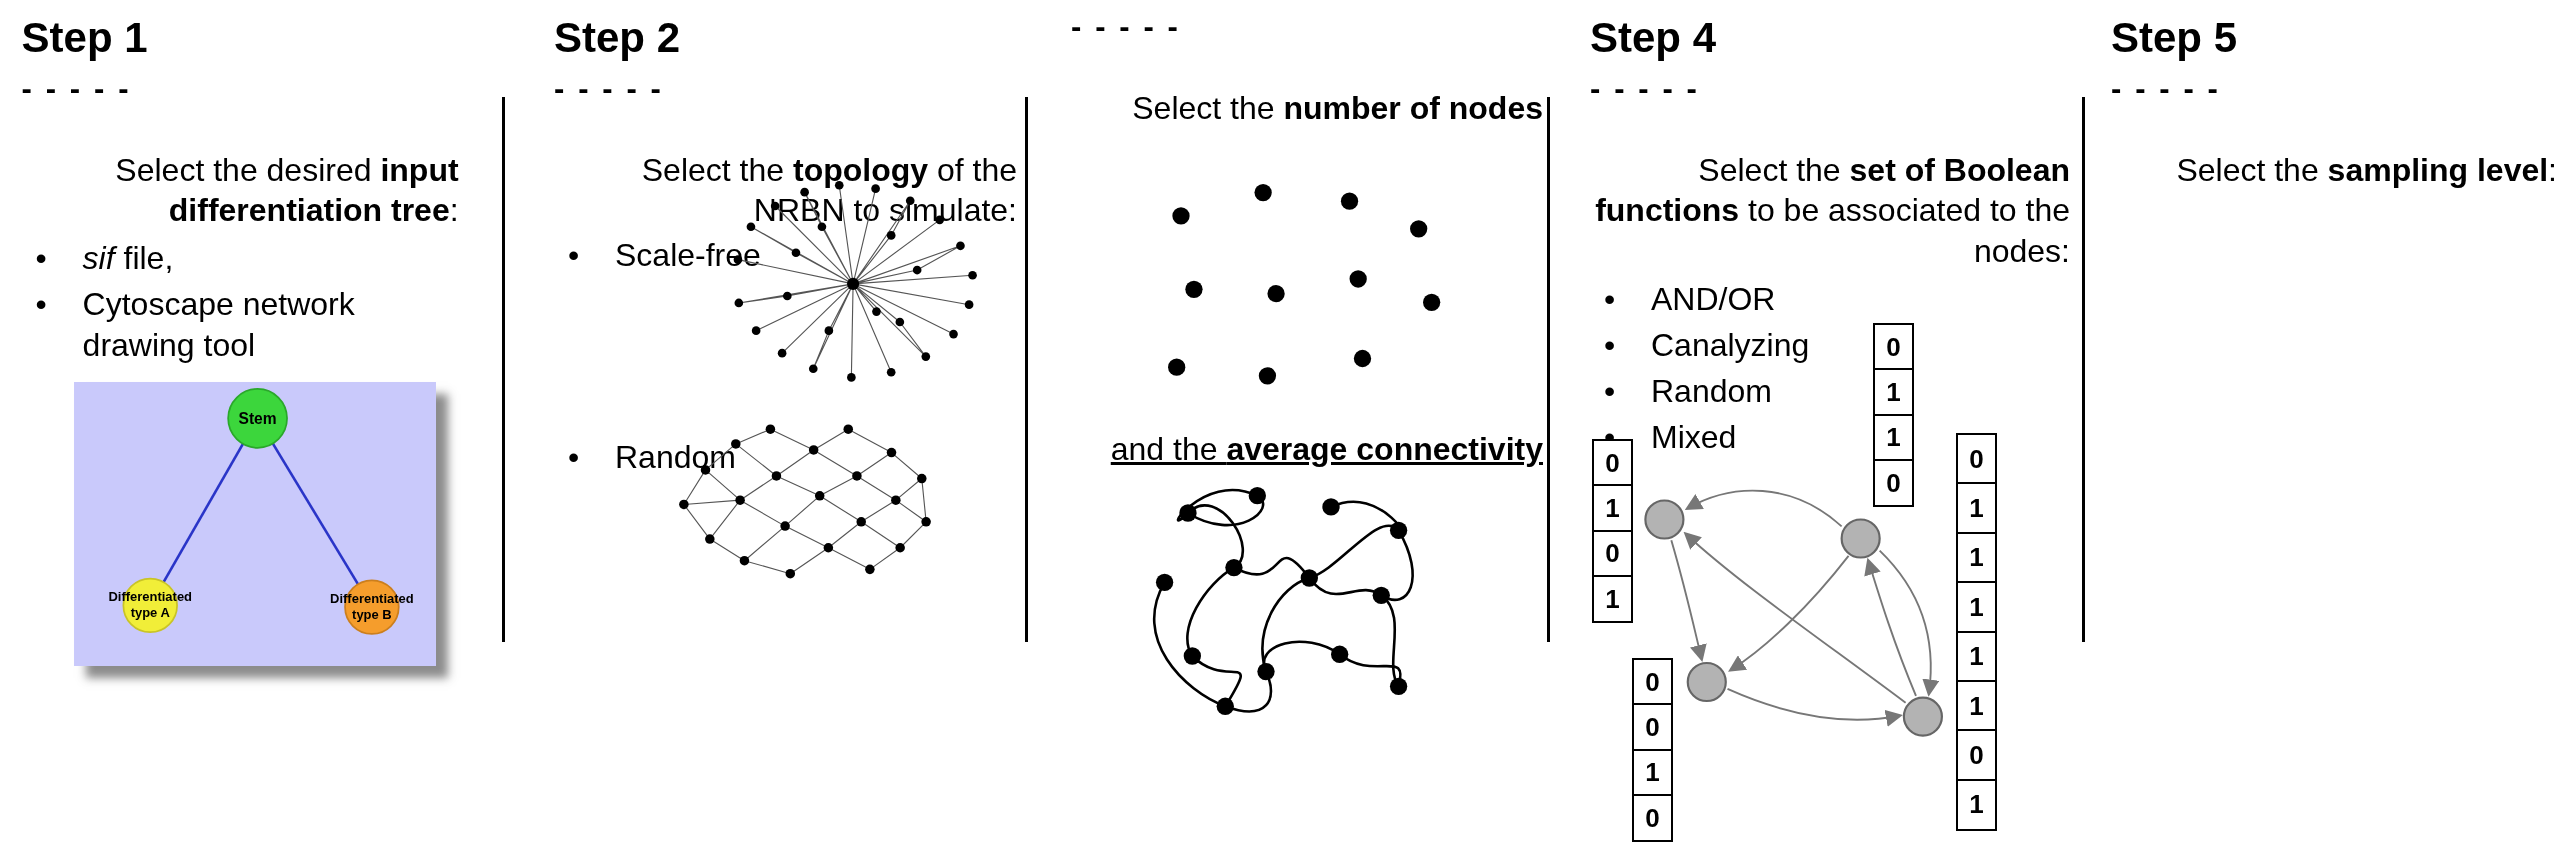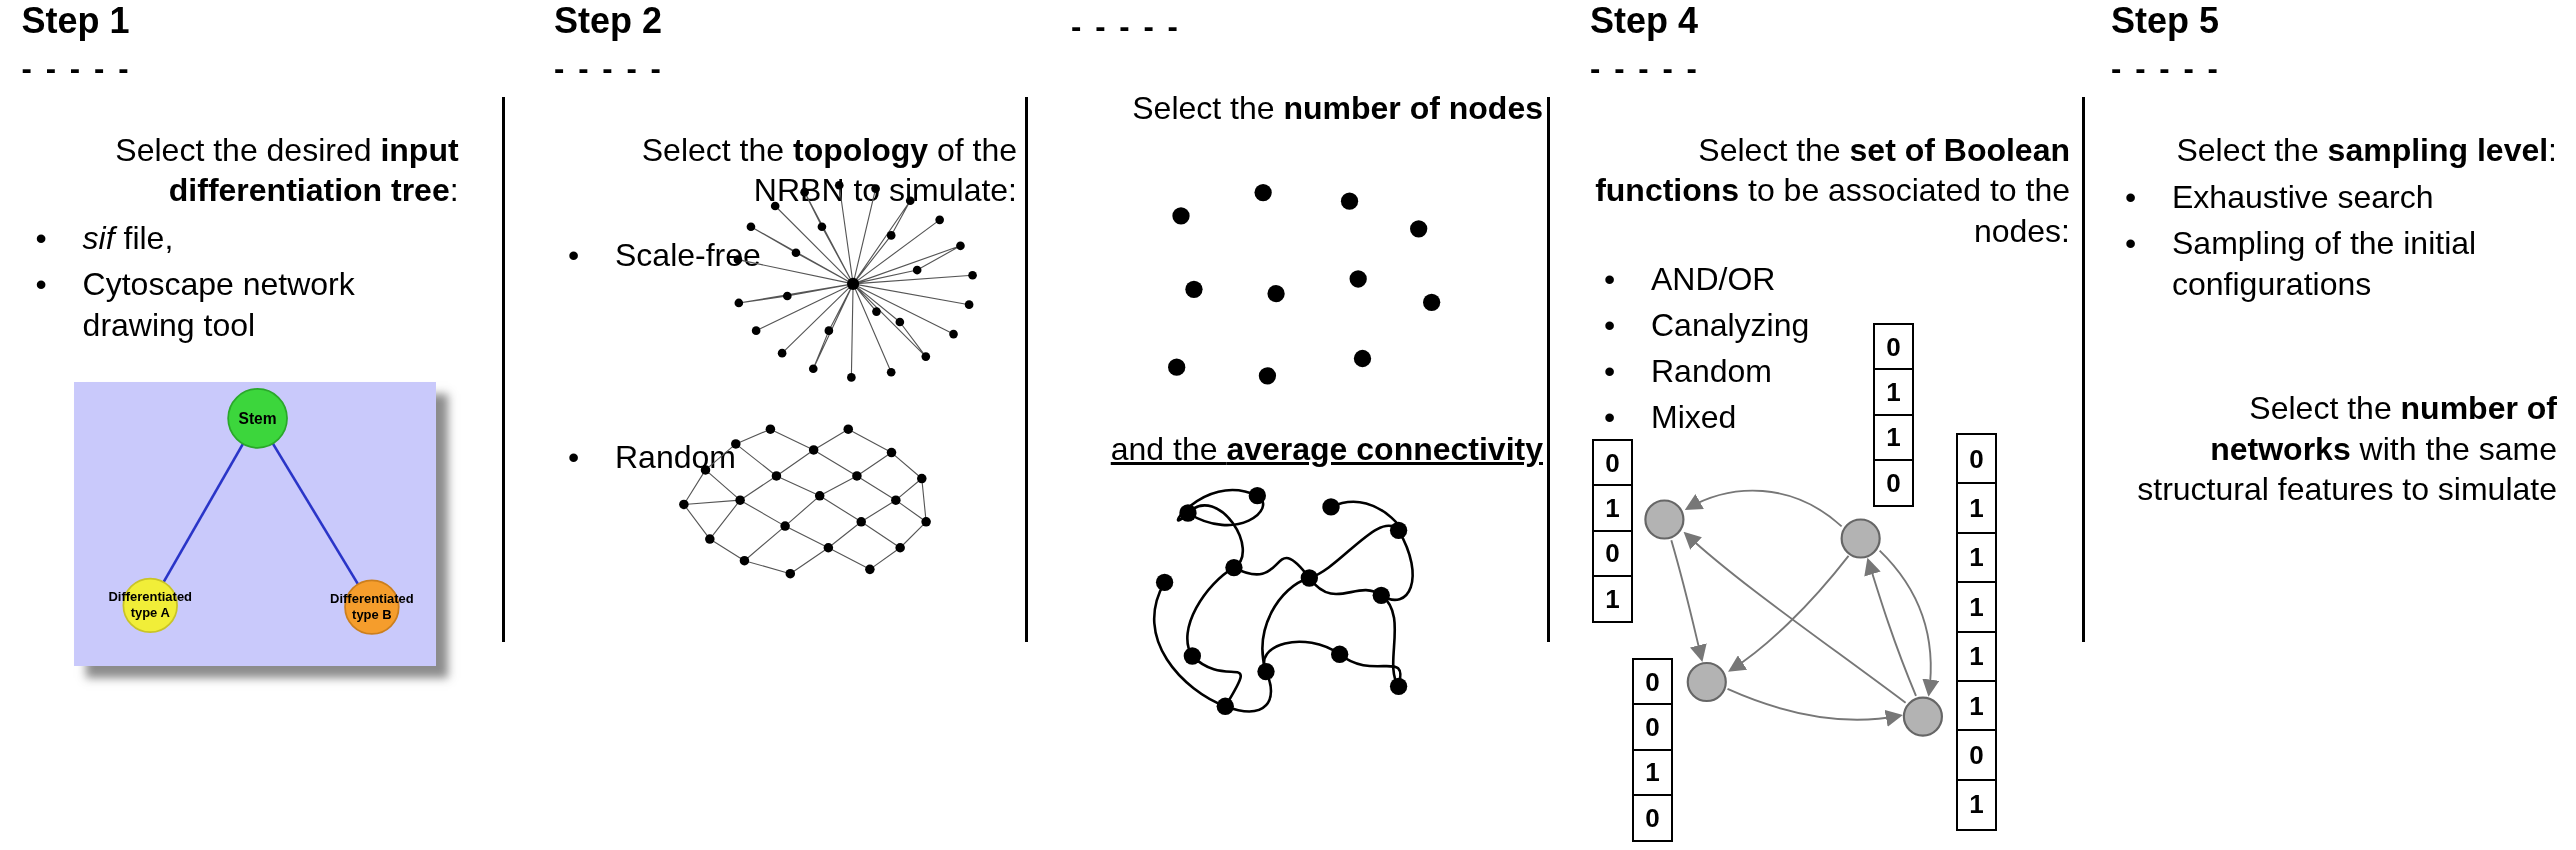--- a/index.html
+++ b/index.html
@@ -2,21 +2,21 @@
 <html style="font-size:14px"><head>
 <meta charset="utf-8">
 <style>
   * { margin:0; padding:0; box-sizing:border-box; }
   html,body { background:#fff; }
   .canvas {
     position:relative; width:2576px; height:851px; background:#ffffff;
     font-family:"Liberation Sans", sans-serif; color:#000; overflow:hidden;
   }
   .col { position:absolute; top:0; height:100%; }
-  .step-title { font-size:36px; font-weight:700; }
+  .step-title { font-size:42px; font-weight:700; padding-top:14px; }
   .dashes { font-size:31px; font-weight:700; margin-top:8.7px; letter-spacing:2.6px; }
   .para { font-size:32px; line-height:1.27; margin-top:43px;text-align:right; }
   .para b { font-weight:700; }
   .it { font-style:italic; }
   .bullets { margin-top:7px; }
   .bullet { position:relative; padding-left:61px; font-size:32px; line-height:1.28; margin-top:5.2px; }
   .bullet::before { content:"\2022"; position:absolute; left:14px; top:0; }
   .abs { position:absolute; margin-top:0; }
   .vline { position:absolute; width:2.6px; top:97px; height:545px; background:#000; }
   .graphic { position:absolute; }
@@ -264,21 +264,16 @@
     <div class="bcell">1</div>
     <div class="bcell">0</div>
   </div>
 
   <div class="vline" style="left:2082px;"></div>
 
   <div class="col" style="left:2111px; width:446px;">
     <div class="step-title">Step 5</div>
     <div class="dashes">- - - - -</div>
     <p class="para"><span>Select the </span><b>sampling level</b><span>:</span></p>
-    <div class="bullets">
-      <div class="bullet"><span>Exhaustive search</span></div>
-      <div class="bullet"><span>Sampling of the initial configurations</span></div>
-    </div>
-    <p class="para abs" style="top:388px; left:0; width:446px;"><span>Select the </span><b>number of networks</b><span> with the same structural features to simulate</span></p>
   </div>
 
 </div>
 
 
 </body></html>

